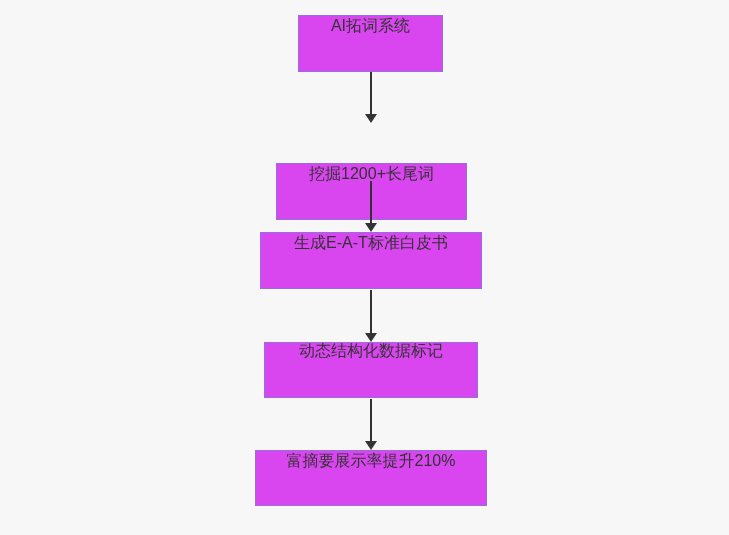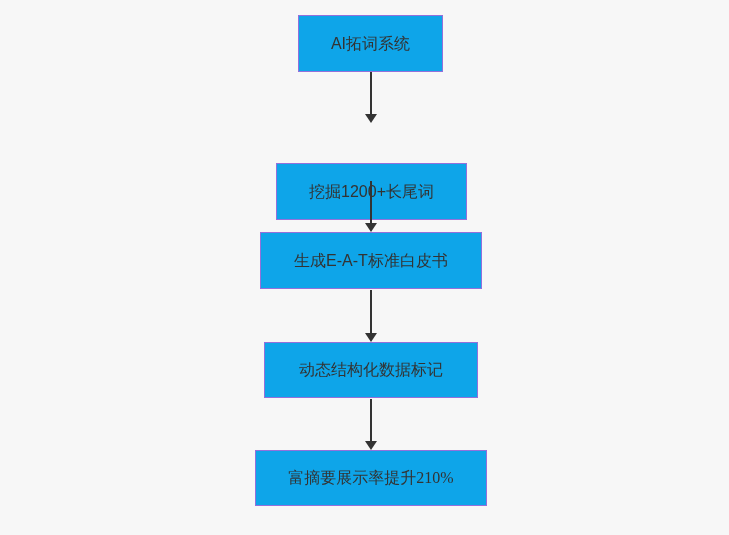--- a/index.html
+++ b/index.html
@@ -12,36 +12,36 @@
   .canvas {
     position: relative;
     width: 729px;
     height: 535px;
     background: #f7f7f7;
     overflow: hidden;
   }
   .flow-node {
     position: absolute;
     box-sizing: border-box;
-    background: #0ea5e9;
+    background: #d946ef;
     border: 1.5px solid #9370DB;
     color: #333333;
     font-size: 16px;
     display: flex;
-    align-items: center;
+    align-items: flex-start;
     justify-content: center;
     text-align: center;
     line-height: 1.2;
     white-space: nowrap;
   }
   .node-1 { left: 298px; top: 15px;  width: 145px; height: 57px; }
   .node-2 { left: 276px; top: 123px; width: 191px; height: 57px; margin-top: 40px; }
   .node-3 { left: 260px; top: 232px; width: 222px; height: 57px; }
-  .node-4 { left: 264px; top: 342px; width: 214px; height: 56px; }
-  .node-5 { left: 255px; top: 450px; width: 232px; height: 56px; font-family: Liberation Serif, serif; }
+  .node-4 { left: 264px; top: 342px; width: 214px; height: 56px; font-family: Liberation Mono, monospace; }
+  .node-5 { left: 255px; top: 450px; width: 232px; height: 56px; }
 
   .flow-arrow {
     position: absolute;
     left: 364px;
     width: 14px;
     display: flex;
     flex-direction: column;
     align-items: center;
   }
   .arrow-1 { top: 72px;  height: 51px; }

